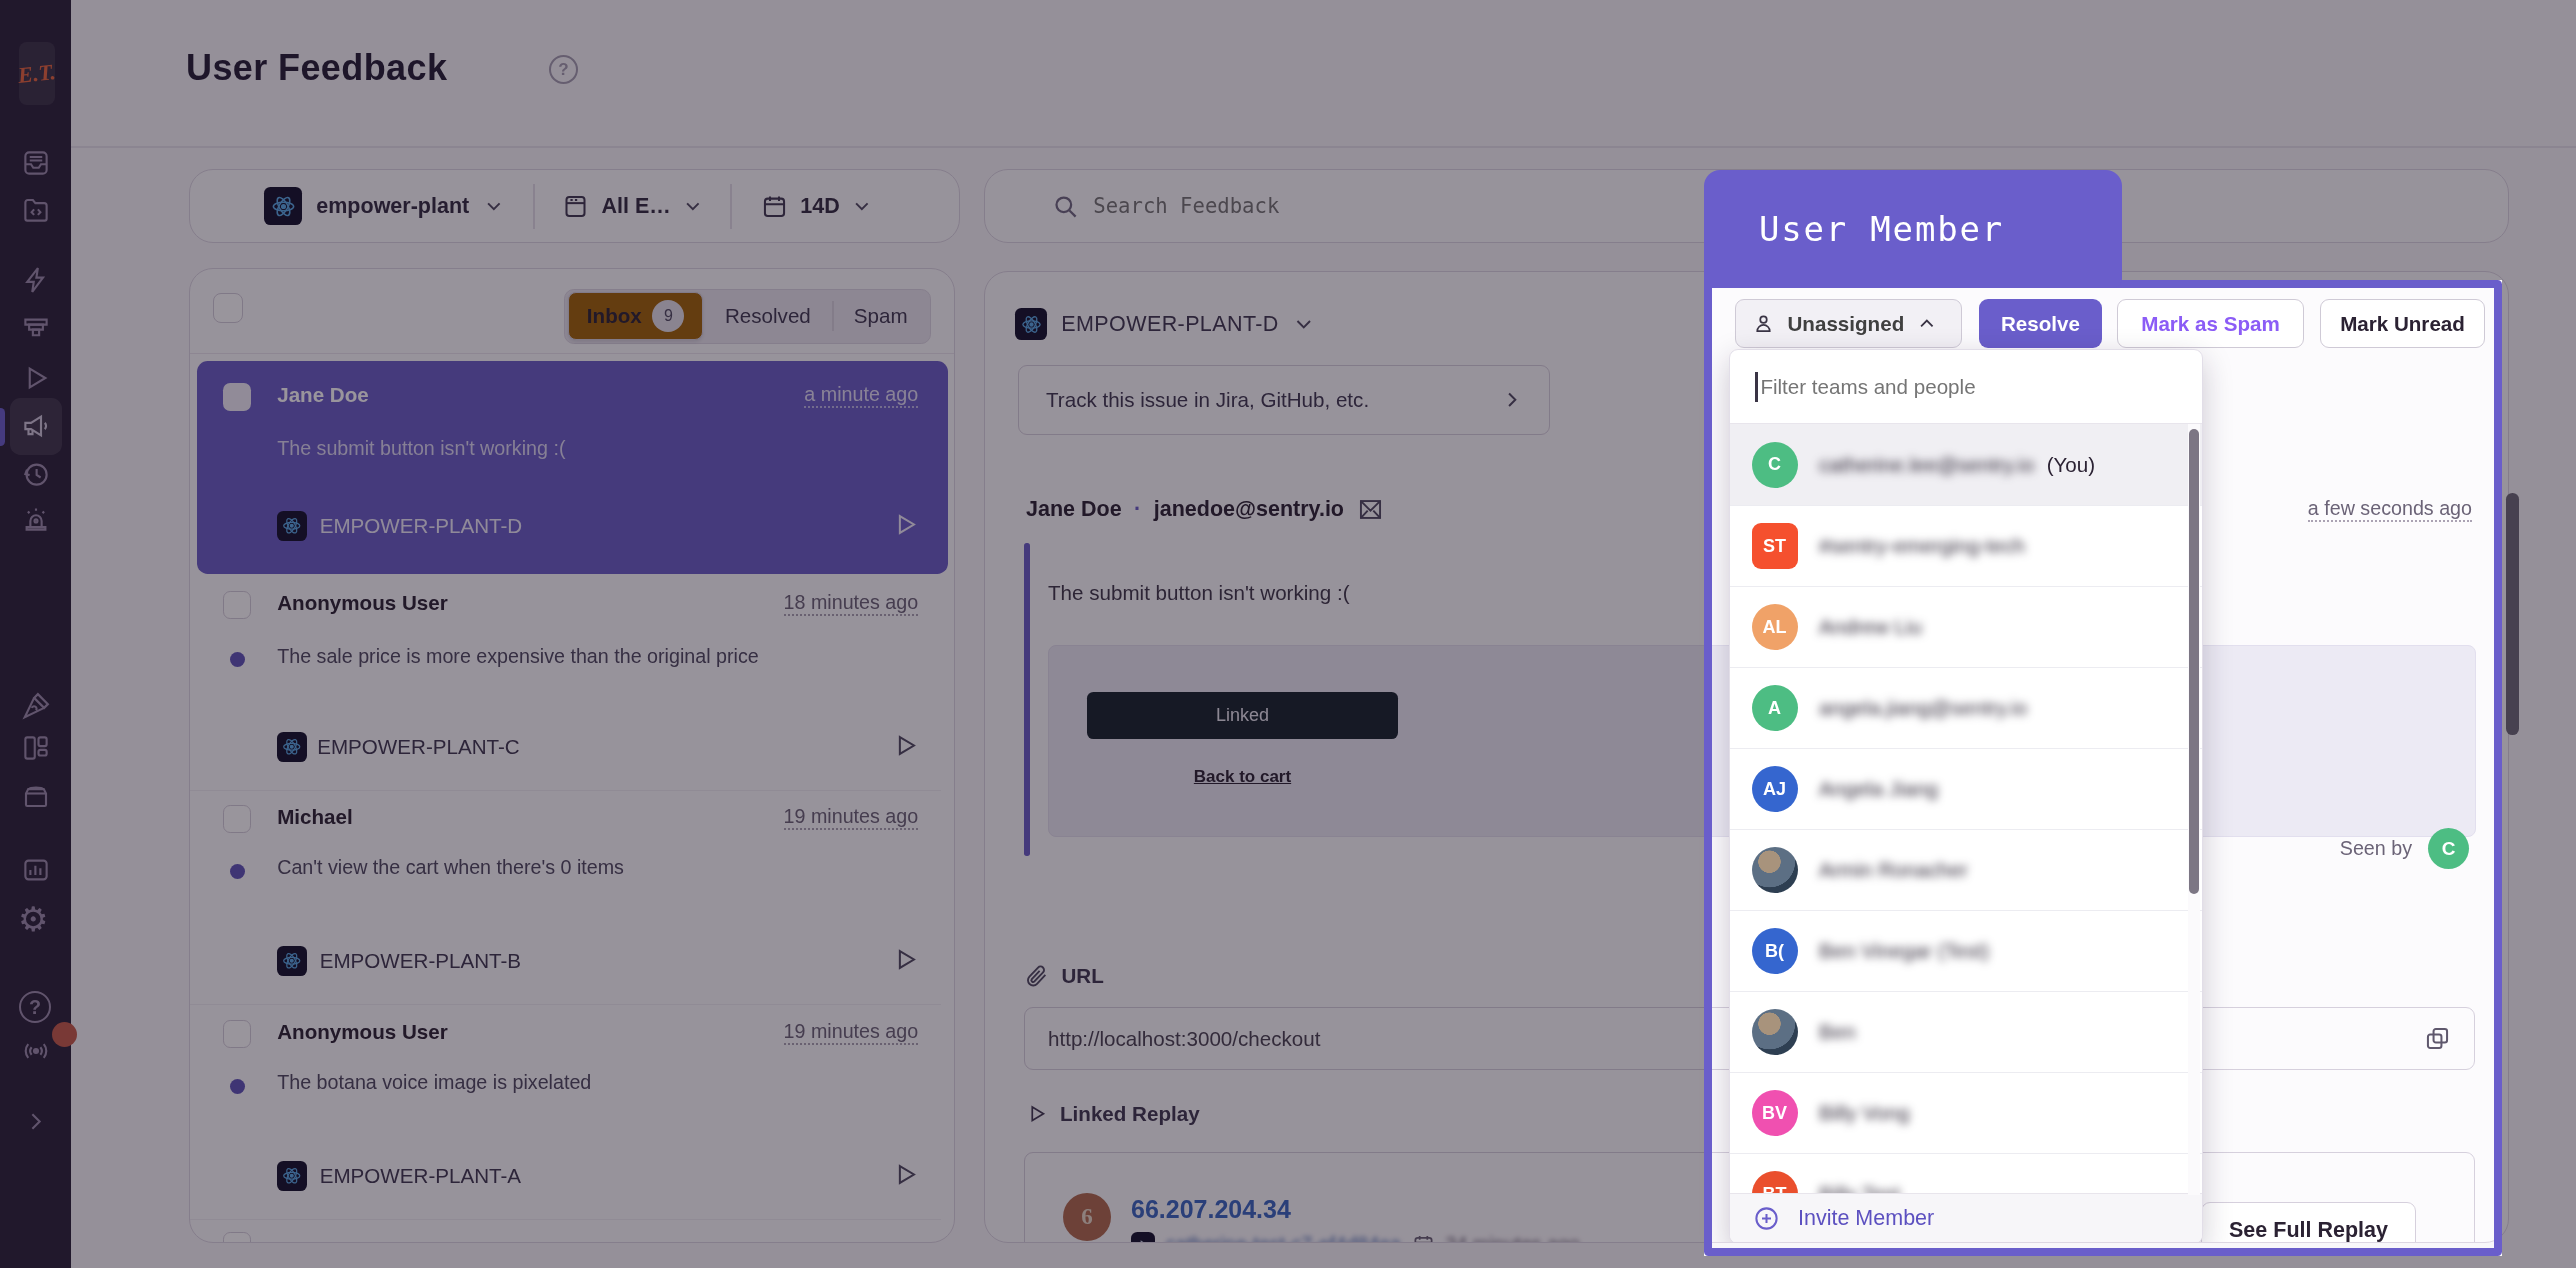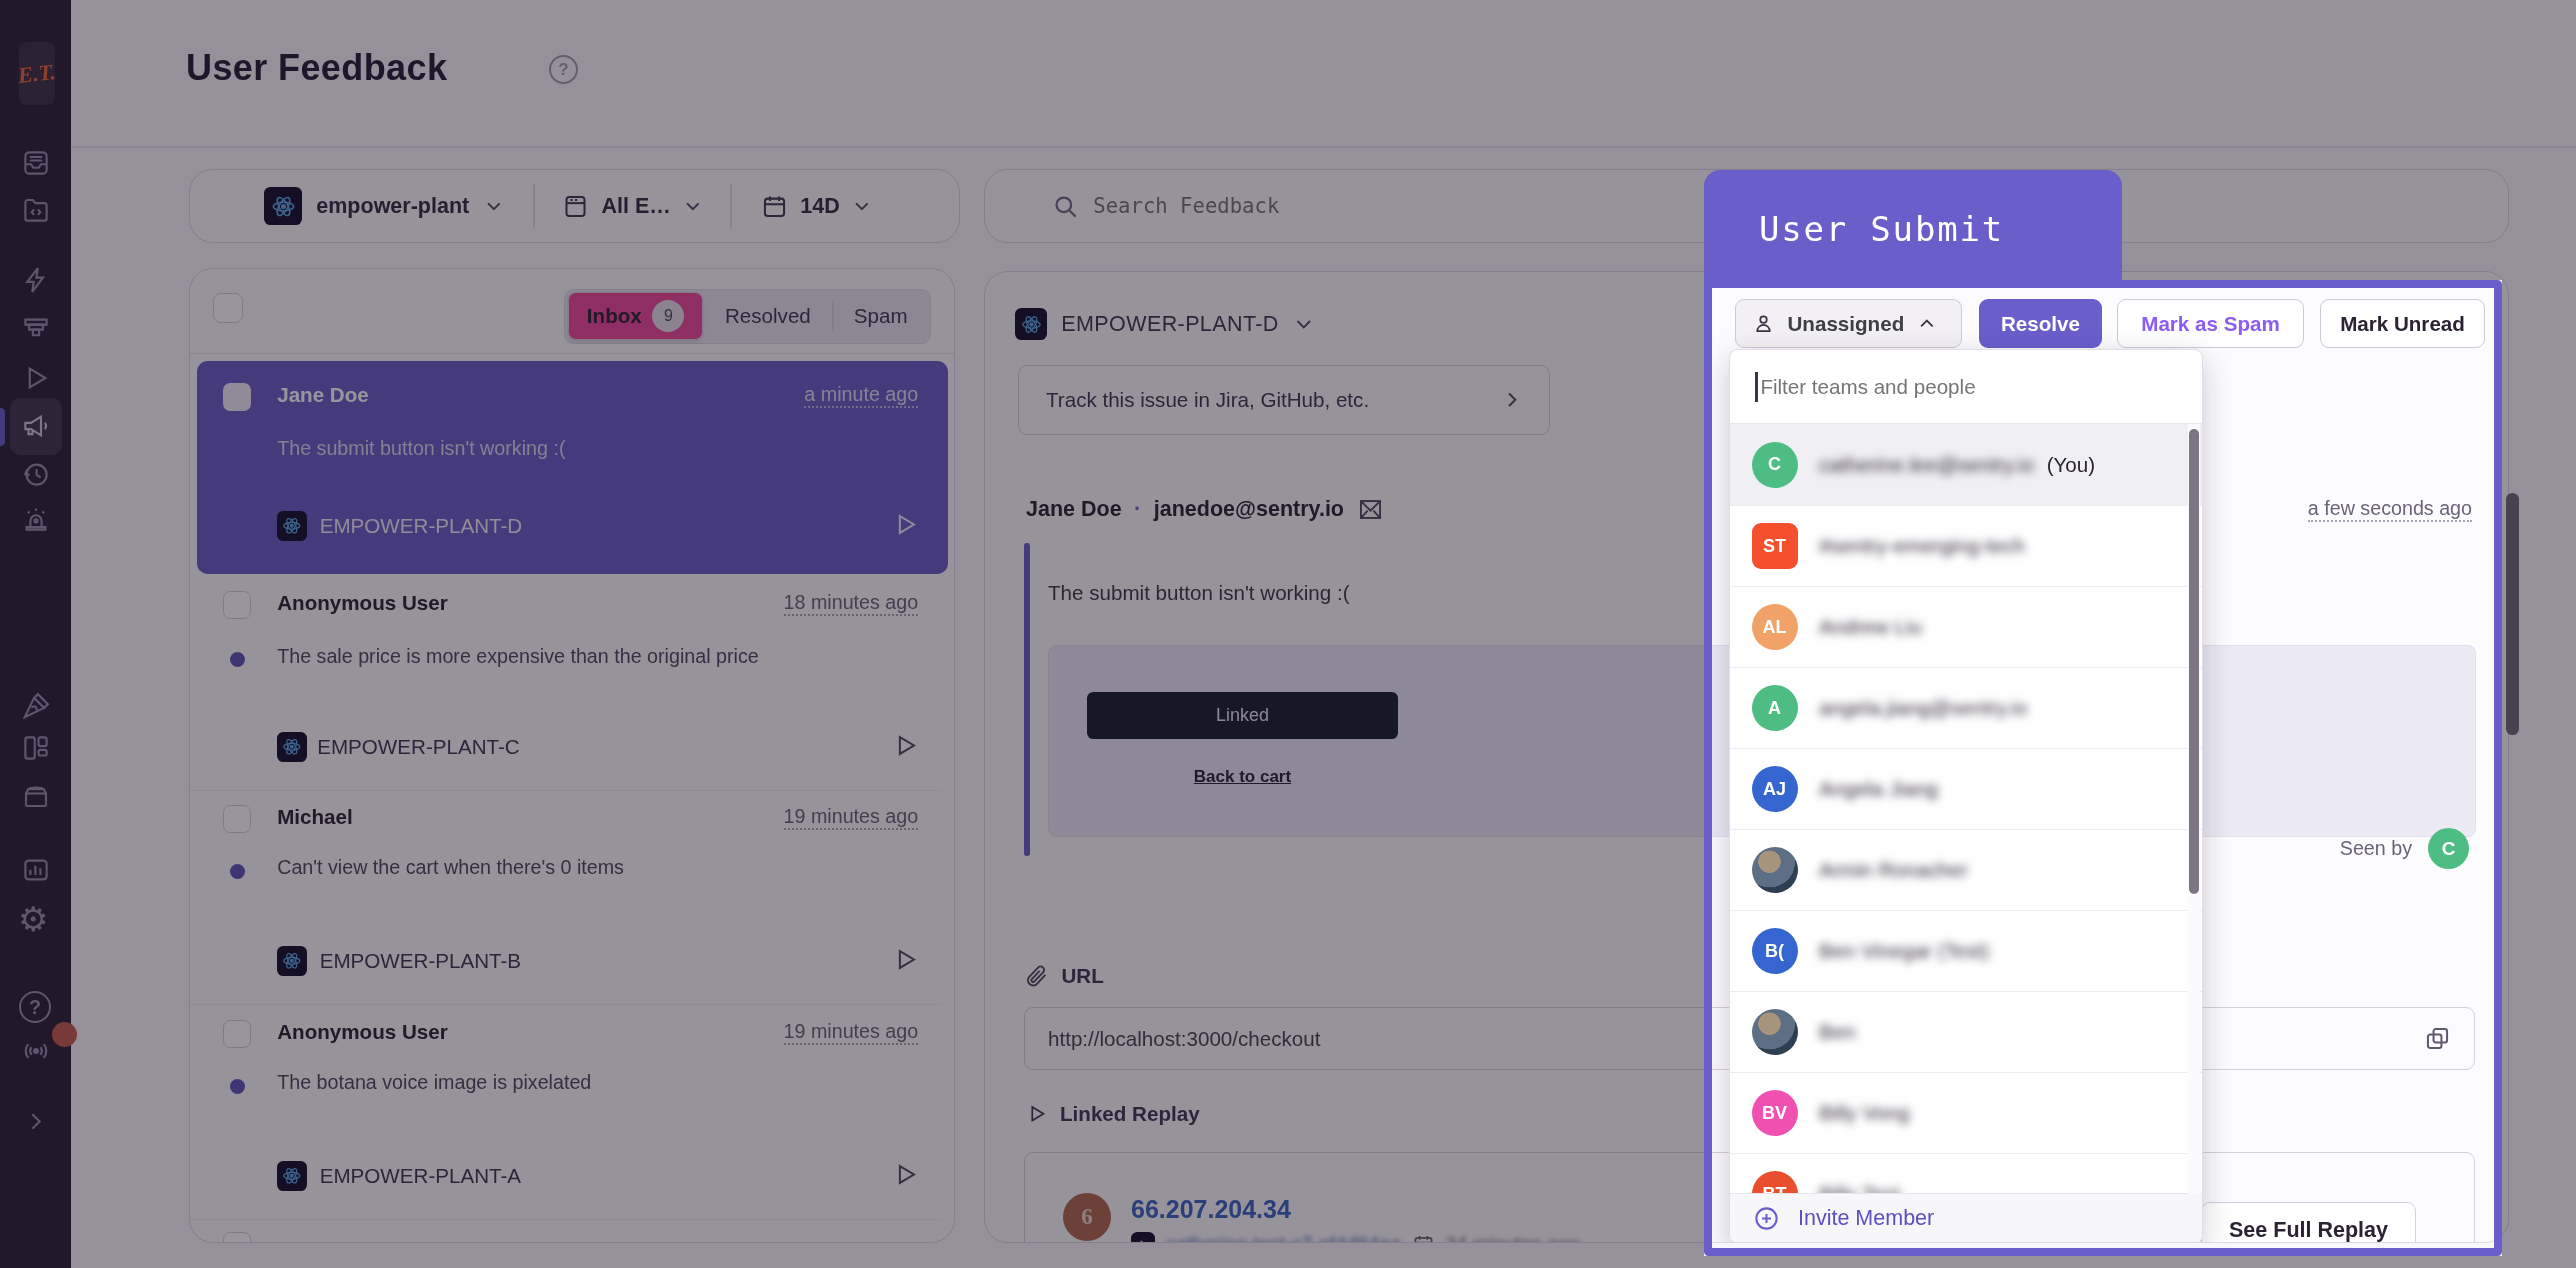--- a/index.html
+++ b/index.html
@@ -155,21 +155,21 @@
         <path d="M15.5 15.5L21 21"></path>
       </svg>
     <input class="mono" style="margin-left: 14.3px; border: none; outline: none; background: transparent; font-size: 20.6px; color: rgb(63, 56, 80); width: 1342px;" placeholder="Search Feedback">
   </div>
 
   <div class="abs card" style="left:189px;top:268px;width:766px;height:975px;overflow:hidden;">
 
     <div class="abs" style="left:0;top:0;width:100%;height:85px;border-bottom:1.8px solid #e9e5ee;">
       <div style="position:absolute;left:23px;top:24px;width:29.5px;height:29.5px;border:1.8px solid #d3cdda;border-radius:8px;background:#fff;"></div>
       <div style="position:absolute;right:23px;top:19.7px;height:55px;background:#eae7ef;border:1.8px solid #dcd6e2;border-radius:9.8px;display:flex;align-items:center;padding:2.7px;">
-        <div style="height:48px;background:#ec4899;border:1.8px solid #d6d0dd;border-radius:8px;display:flex;align-items:center;gap:10.7px;padding:0 18px;box-shadow:0 1.8px 3.6px rgba(40,30,60,0.12);">
+        <div style="height:48px;background:#a16207;border:1.8px solid #d6d0dd;border-radius:8px;display:flex;align-items:center;gap:10.7px;padding:0 18px;box-shadow:0 1.8px 3.6px rgba(40,30,60,0.12);">
           <span style="font-size:20.6px;font-weight:bold;color:#2b2233;">Inbox</span>
           <span style="width:32px;height:32px;border-radius:50%;background:#e4e0e9;color:#4f4960;font-size:16px;display:flex;align-items:center;justify-content:center;">9</span>
         </div>
         <div style="padding:0 21.5px;font-size:20.6px;color:#3f3850;">Resolved</div>
         <div style="width:1.8px;height:30px;background:#d8d2de;"></div>
         <div style="padding:0 19.7px;font-size:20.6px;color:#3f3850;">Spam</div>
       </div>
     </div>
 
     <div class="abs" style="left:7.2px;top:92px;width:751px;height:213px;background:#6a5dc6;border-radius:10.7px;color:#fff;">
@@ -438,17 +438,17 @@
 
   <div class="abs" style="left:2506px;top:493px;width:12.5px;height:242px;background:#6e6a78;border-radius:6.3px;"></div>
 
   <div class="dim" style="left:0;top:0;width:2576px;height:280px;"></div>
   <div class="dim" style="left:0;top:280px;width:1704px;height:976px;"></div>
   <div class="dim" style="left:2502px;top:280px;width:74px;height:976px;"></div>
   <div class="dim" style="left:0;top:1256px;width:2576px;height:12.5px;"></div>
 
   <div class="abs" style="left:1704px;top:280px;width:798px;height:976px;border:8px solid #6a5ecb;border-radius:4.5px;z-index:60;"></div>
   <div class="abs" style="left:1704px;top:170px;width:418px;height:118px;background:#6a5ecb;border-radius:16px 16px 9px 0;z-index:60;display:flex;align-items:center;">
-    <span class="mono" style="margin-left:55px;font-size:34px;color:#fff;letter-spacing:1.8px;">User Submit</span>
+    <span class="mono" style="margin-left:55px;font-size:34px;color:#fff;letter-spacing:1.8px;">User Member</span>
   </div>
 
 </div>
 
 
 </body></html>

